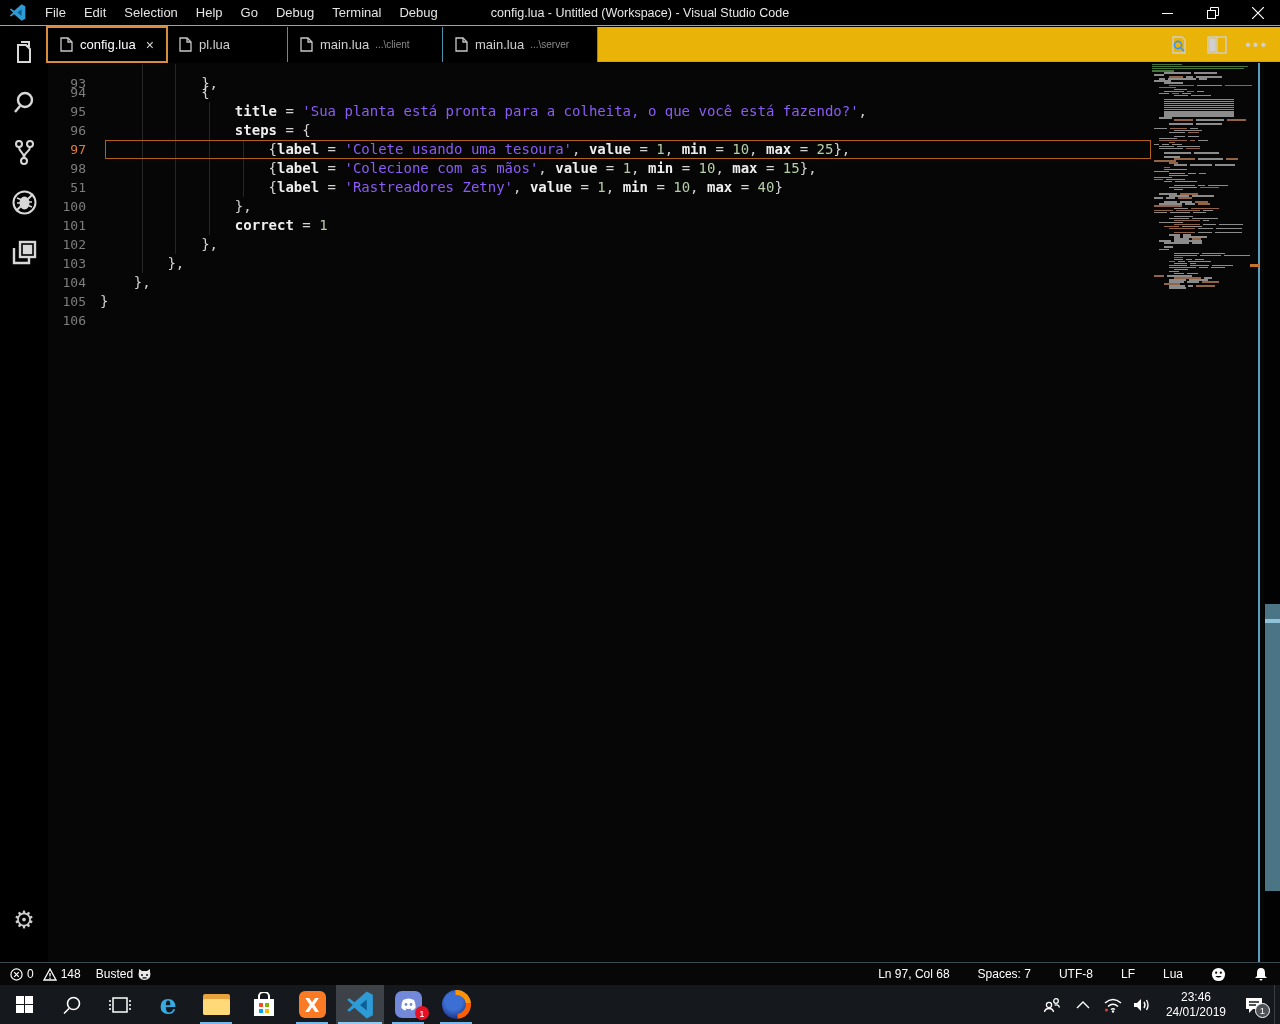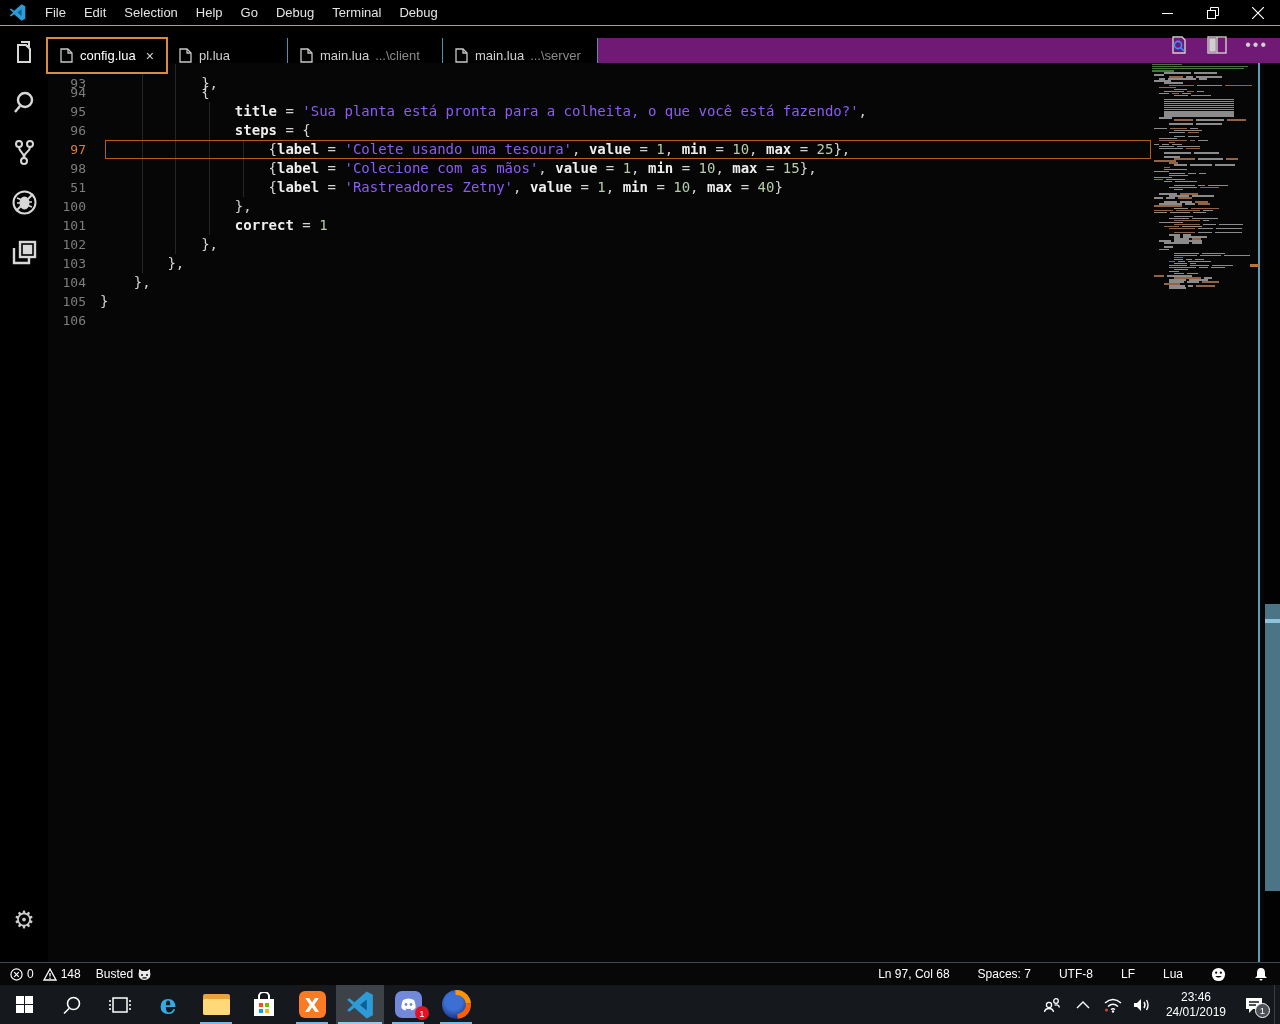--- a/index.html
+++ b/index.html
@@ -17,29 +17,29 @@
   .win-btn { width:45px; height:26px; display:flex; align-items:center; justify-content:center; color:#fff; }
 
   
   #activitybar { position:absolute; left:0; top:27px; width:48px; height:935px; background:#000; }
   .act-icon { width:48px; height:50px; display:flex; align-items:center; justify-content:center; }
   .act-icon svg { stroke:#d8d8d8; }
   #settings-gear { position:absolute; left:0; bottom:28px; width:48px; text-align:center;
                    color:#cccccc; font-size:24px; }
 
   
-  #tabbar { position:absolute; left:48px; top:38px; width:1232px; height:35px; background:#701a75;
+  #tabbar { position:absolute; left:48px; top:27px; width:1232px; height:35px; background:#eab308;
             display:flex; border-bottom:1px solid #6fb1d2; }
   .tab { height:35px; display:flex; align-items:center; padding:0 10px 0 12px;
          border-right:1px solid #4f92ad; border-left:1px solid #4f92ad; margin-left:-1px;
          background:#000; position:relative; }
   .tab.active { border:1px solid #d98c3f; outline:1px solid #d98c3f; z-index:2; }
   .tab-label { color:#d0d0d0; font-size:13px; margin-left:7px; }
   .tab.active .tab-label { color:#ffffff; }
-  .tab-detail { color:#8a8a8a; font-size:13px; margin-left:6px; }
+  .tab-detail { color:#8a8a8a; font-size:10px; margin-left:6px; }
   .tab-close { color:#d8d8d8; font-size:14px; margin-left:10px; }
   #editor-actions { position:absolute; right:4px; top:27px; height:35px; display:flex; align-items:center; gap:18px; padding-right:8px; z-index:3; }
 
   
   #editor { position:absolute; left:48px; top:63px; width:1232px; height:899px; background:#060606; }
   #editor-rightline { position:absolute; left:1210px; top:0; width:2px; height:899px; background:#5b9fbf; }
   .code-row { position:absolute; left:0; height:19px; width:1100px; display:flex; }
   .gutter { width:52px; text-align:right; padding-right:14px; color:#7d7d7d;
             font:13px "DejaVu Sans Mono", monospace; line-height:19px; }
   .code-row.cur .gutter { color:#e07d3c; }
@@ -111,20 +111,21 @@
     <div id="menus" style="display: flex;">
         <div class="menu-item">File</div>
         <div class="menu-item">Edit</div>
         <div class="menu-item">Selection</div>
         <div class="menu-item">Help</div>
         <div class="menu-item">Go</div>
         <div class="menu-item">Debug</div>
         <div class="menu-item">Terminal</div>
         <div class="menu-item">Debug</div>
       </div>
+    <div id="window-title">config.lua - Untitled (Workspace) - Visual Studio Code</div>
     <div id="win-controls">
       <div class="win-btn">
         <svg width="11" height="11" viewBox="0 0 11 11">
             <line x1="0" y1="5.5" x2="11" y2="5.5" stroke="#fff" stroke-width="1"></line>
           </svg>
       </div>
       <div class="win-btn">
         <svg width="12" height="12" viewBox="0 0 12 12">
             <rect x="0.5" y="3.5" width="8" height="8" fill="none" stroke="#fff"></rect>
             <path d="M3.5 3.5 V0.5 H11.5 V8.5 H8.5" fill="none" stroke="#fff"></path>

